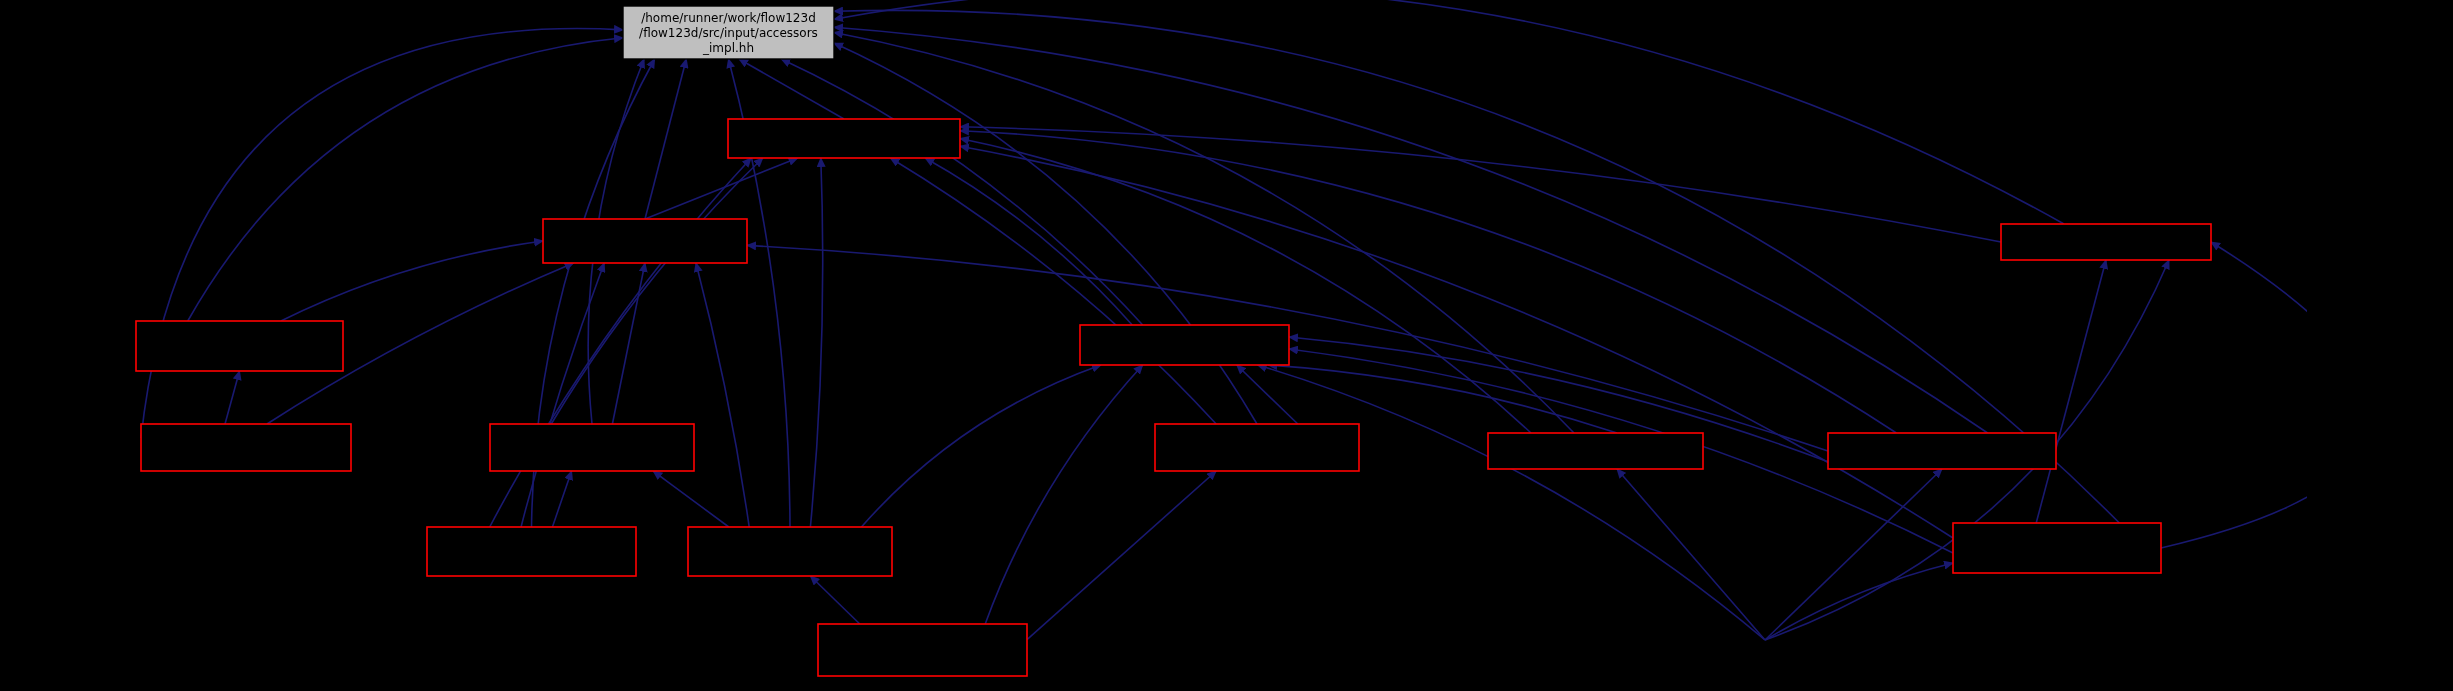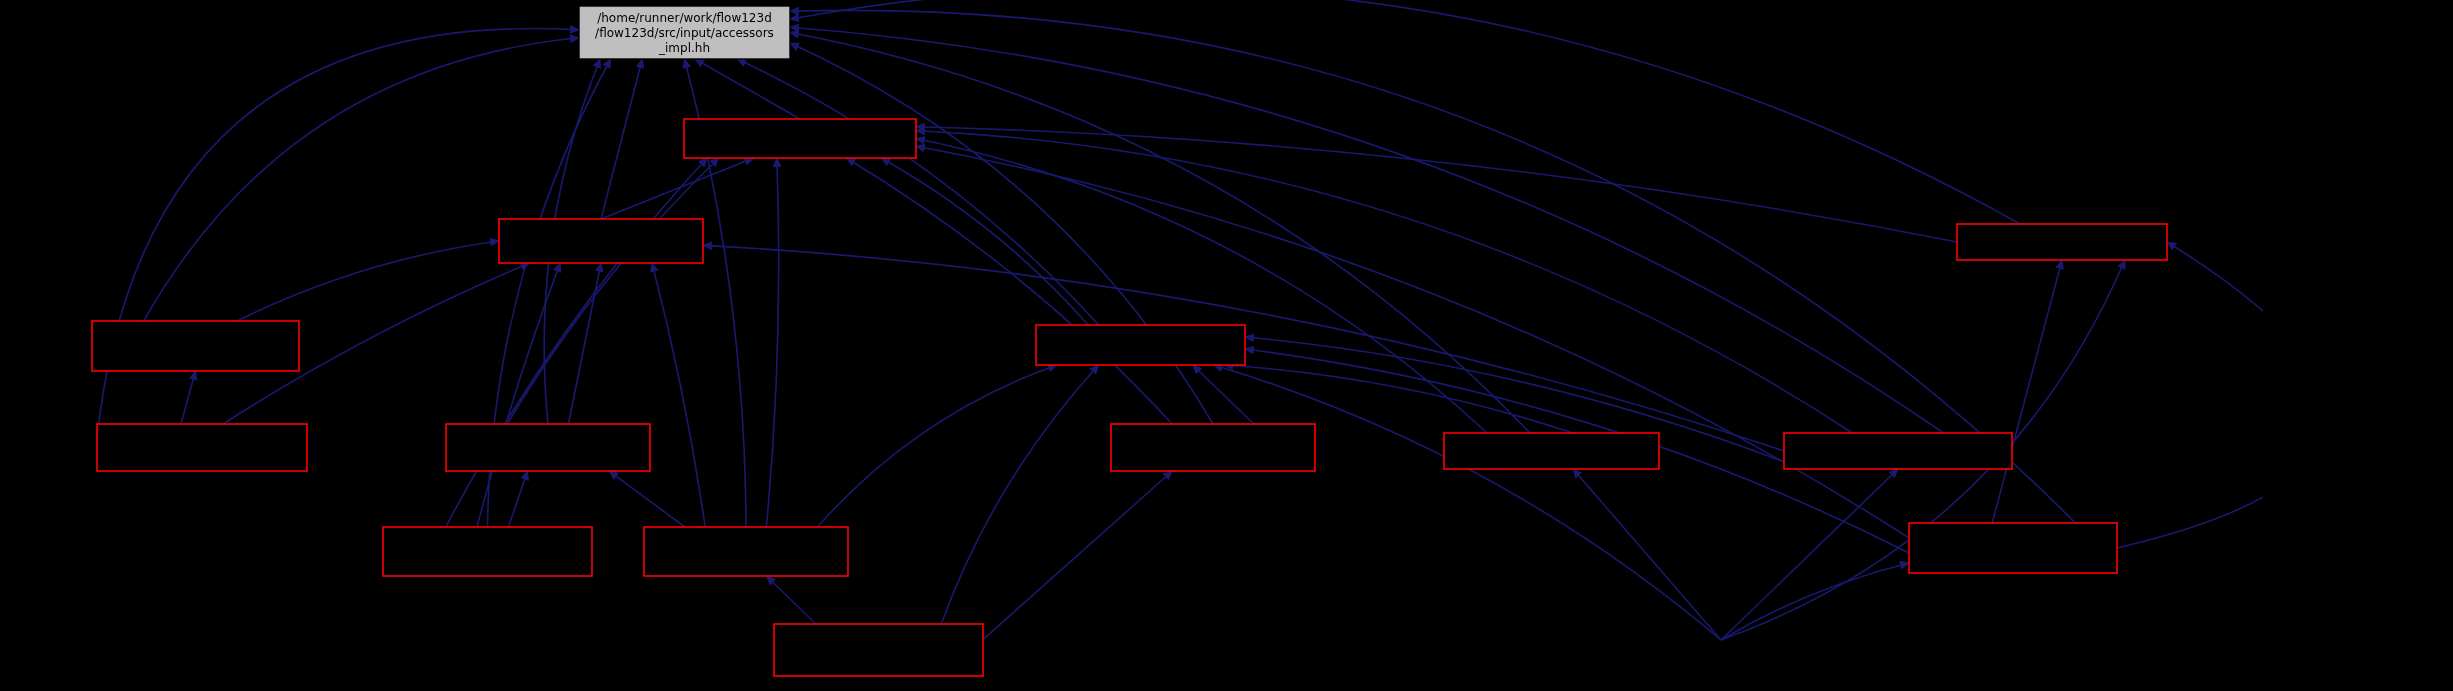--- a/index.html
+++ b/index.html
@@ -3,20 +3,21 @@
 <meta charset="utf-8">
 <style>
   html, body { margin: 0; padding: 0; background: #000000; }
   #canvas {
     position: relative;
     width: 2263px;
     height: 691px;
     background: #000000;
     overflow: hidden;
     font-family: "DejaVu Sans", sans-serif;
+    margin-left: 44px;
   }
   svg { display: block; }
 </style>
 </head>
 <body>
 
 <div id="canvas">
   <svg id="graph-svg" width="2453" height="691" viewBox="0 0 2453 691" style="background: rgb(0, 0, 0);">
     <defs>
       <marker id="arrow" markerWidth="11" markerHeight="9" refX="9" refY="4.5" orient="auto" markerUnits="userSpaceOnUse">

